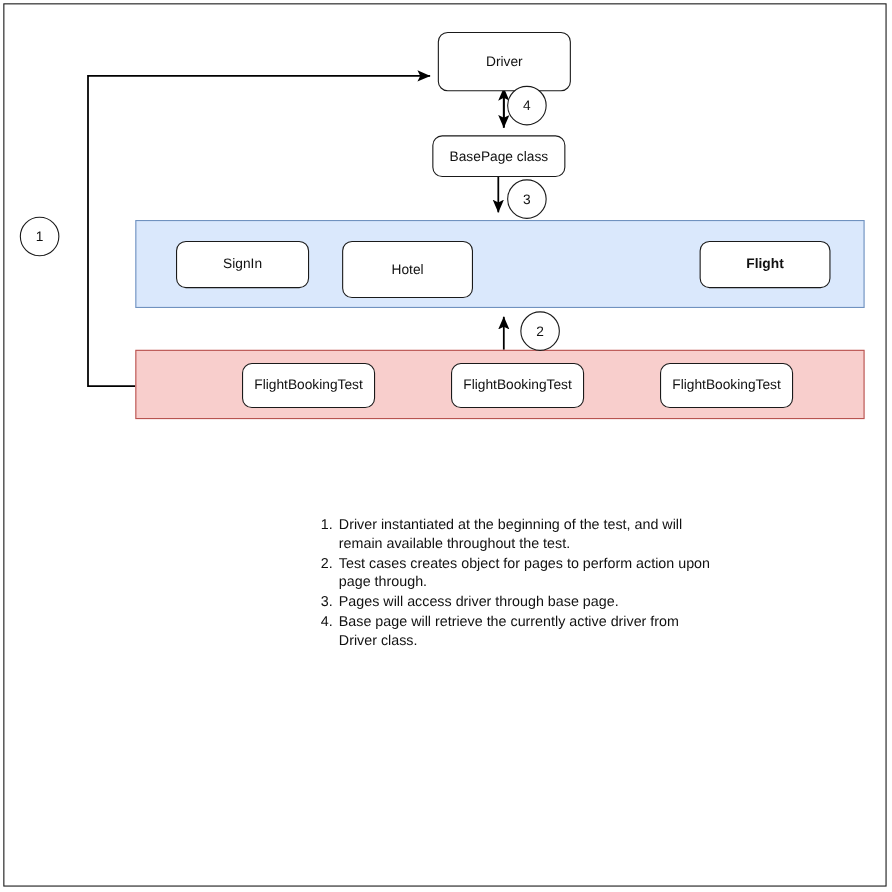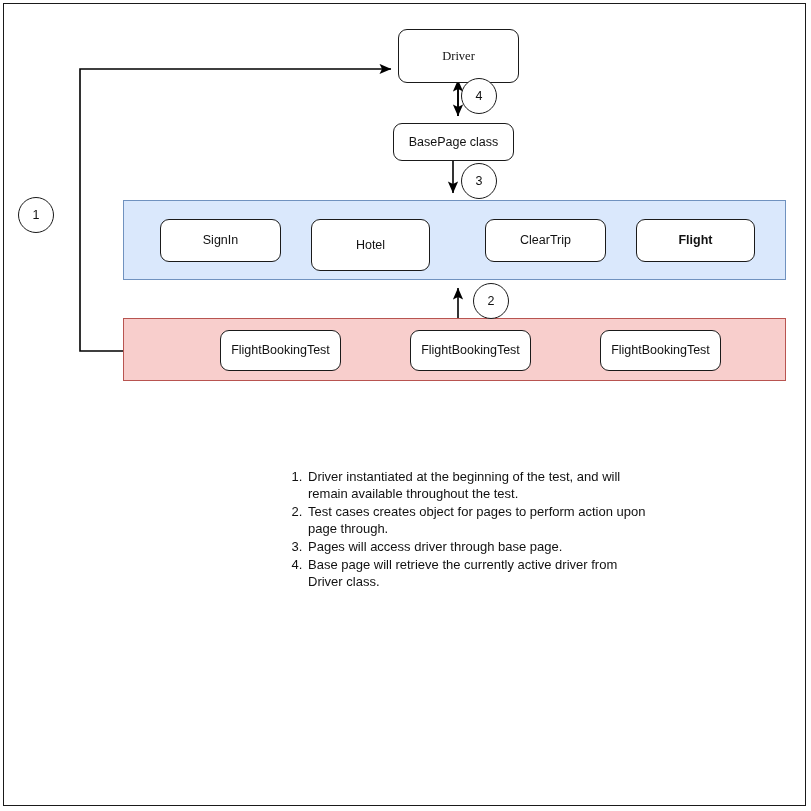--- a/index.html
+++ b/index.html
@@ -125,36 +125,33 @@
     <g>
       <path d="M458,116 L458,80" fill="none" stroke="#000000" stroke-width="1.6" marker-end="url(#arrowhead)"></path>
       <path d="M458,80 L458,116" fill="none" stroke="#000000" stroke-width="1.6" marker-end="url(#arrowhead)"></path>
     </g>
   </svg>
 
   <div class="band band-pages" style="left:123px; top:200px; width:663px; height:80px;"></div>
 
   <div class="band band-tests" style="left:123px; top:318px; width:663px; height:63px;"></div>
 
-  <div class="node" style="left:398px; top:29px; width:121px; height:54px;font-family:Liberation Serif, serif;">
+  <div class="node" style="left:398px; top:29px; width:121px; height:54px;">
     <span>Driver</span>
   </div>
 
   <div class="node" style="left:160px; top:219px; width:121px; height:43px;">
     <span>SignIn</span>
   </div>
 
   <div class="node" style="left:393px; top:123px; width:121px; height:38px;">
     <span>BasePage class</span>
   </div>
   <div class="node" style="left:311px; top:219px; width:119px; height:52px;">
     <span>Hotel</span>
-  </div>
-  <div class="node" style="left:485px; top:219px; width:121px; height:43px;">
-    <span>ClearTrip</span>
   </div>
   <div class="node" style="left:636px; top:219px; width:119px; height:43px;font-weight:bold;">
     <span>Flight</span>
   </div>
 
   <div class="node" style="left:220px; top:330px; width:121px; height:41px;">
     <span>FlightBookingTest</span>
   </div>
   <div class="node" style="left:410px; top:330px; width:121px; height:41px;">
     <span>FlightBookingTest</span>

